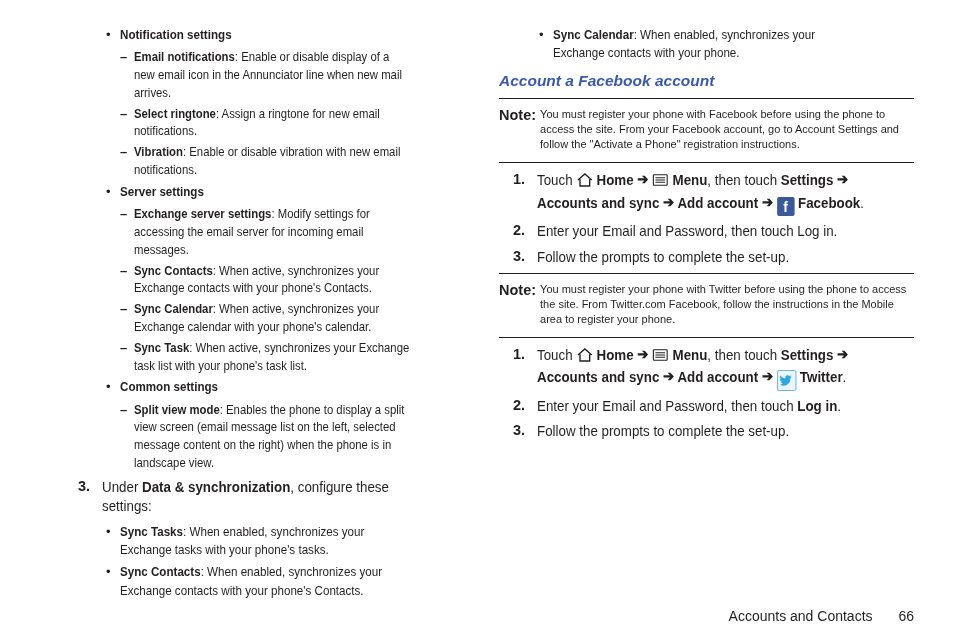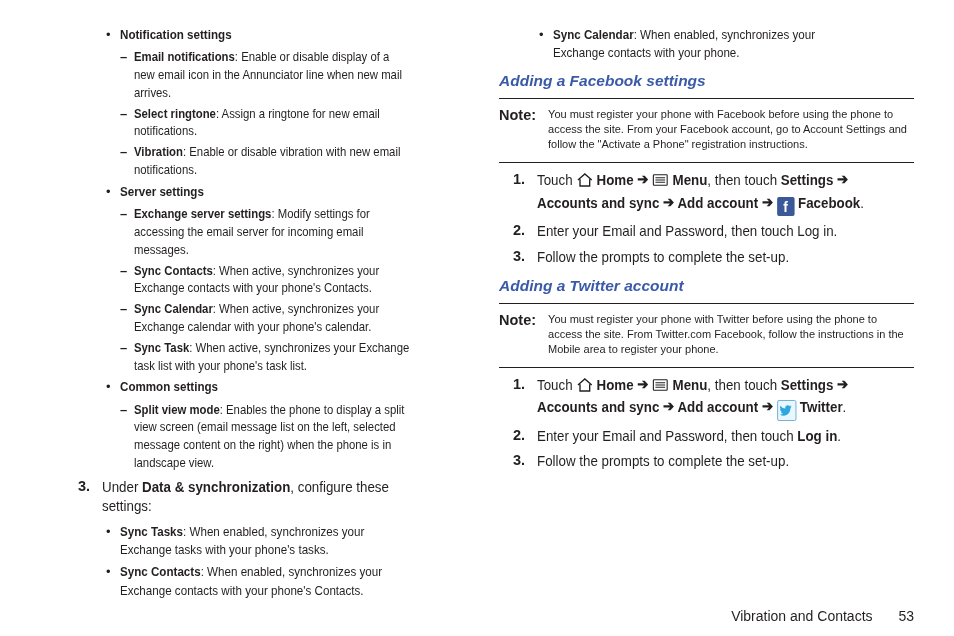--- a/index.html
+++ b/index.html
@@ -96,21 +96,21 @@
     border-top: 1.4px solid #231f20;
     border-bottom: 1.4px solid #231f20;
     padding: 8px 0 10px 0;
     margin: 2px 0 8px 0;
   }
   .note-row { display: flex; }
   .note-row .lbl {
     font-weight: 700;
     font-size: 14.5px;
     flex: none;
-    margin-right: 12px;
+    margin-right: 4px;
   }
   .note-row .txt {
     font-size: 11px;
     line-height: 1.35;
   }
 
   
   .arr {
     display: inline-block;
     font-weight: 700;
@@ -222,21 +222,21 @@
 
   </div>
 
   <div class="col col-right">
 
     <div class="b1" style="margin-left:40px;">
       <span class="marker">•</span>
       <span class="txt"><b>Sync Calendar</b><span>: When enabled, synchronizes your Exchange contacts with your phone.</span></span>
     </div>
 
-    <div class="h3">Adding a Facebook settings</div>
+    <div class="h3">Account a Facebook account</div>
 
     <div class="note">
       <div class="note-row">
         <span class="lbl">Note:</span>
         <span class="txt">You must register your phone with Facebook before using the phone to access the site. From your Facebook account, go to Account Settings and follow the "Activate a Phone" registration instructions.</span>
       </div>
     </div>
 
     <div class="step" style="margin-left:14px;">
       <span class="num">1.</span>
@@ -260,21 +260,20 @@
 
     <div class="step" style="margin-left:14px;">
       <span class="num">2.</span>
       <span class="txt">Enter your Email and Password, then touch Log in.</span>
     </div>
     <div class="step" style="margin-left:14px;">
       <span class="num">3.</span>
       <span class="txt">Follow the prompts to complete the set-up.</span>
     </div>
 
-    <div class="h3">Adding a Twitter account</div>
 
     <div class="note">
       <div class="note-row">
         <span class="lbl">Note:</span>
         <span class="txt">You must register your phone with Twitter before using the phone to access the site. From Twitter.com Facebook, follow the instructions in the Mobile area to register your phone.</span>
       </div>
     </div>
 
     <div class="step" style="margin-left:14px;">
       <span class="num">1.</span>
@@ -307,17 +306,17 @@
       </span>
     </div>
     <div class="step" style="margin-left:14px;">
       <span class="num">3.</span>
       <span class="txt">Follow the prompts to complete the set-up.</span>
     </div>
 
   </div>
 
   <div class="footer">
-    <span>Vibration and Contacts</span>
-    <span class="pg">53</span>
+    <span>Accounts and Contacts</span>
+    <span class="pg">66</span>
   </div>
 
 </div>
 
 </body></html>

